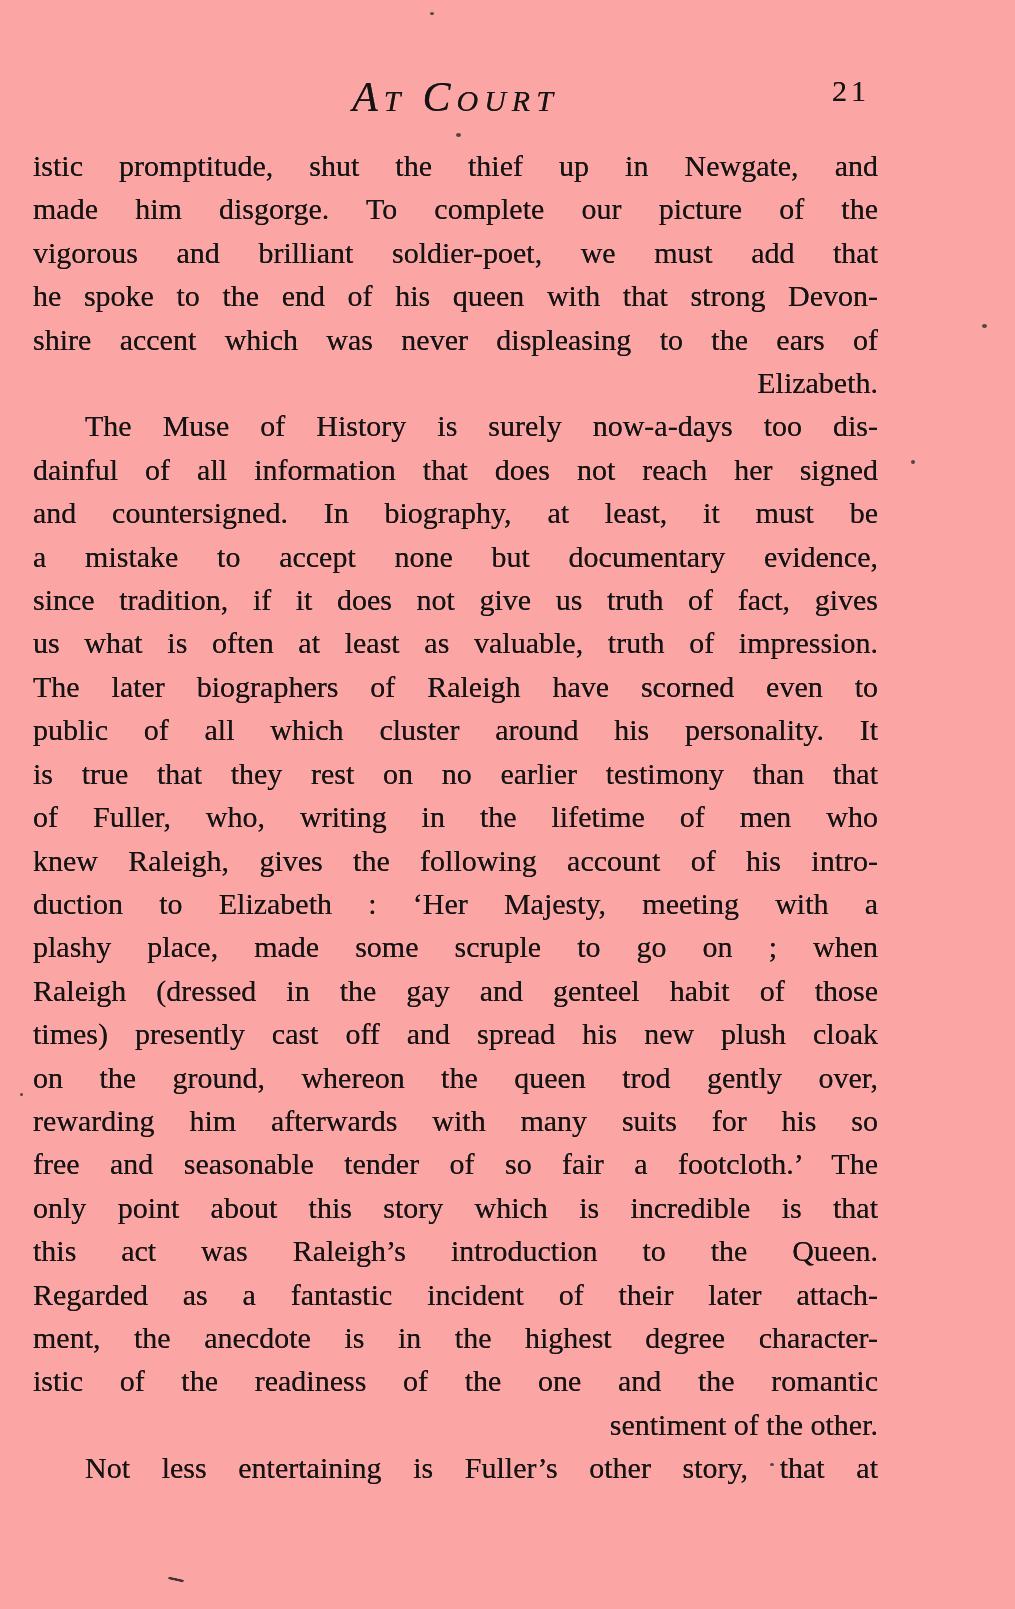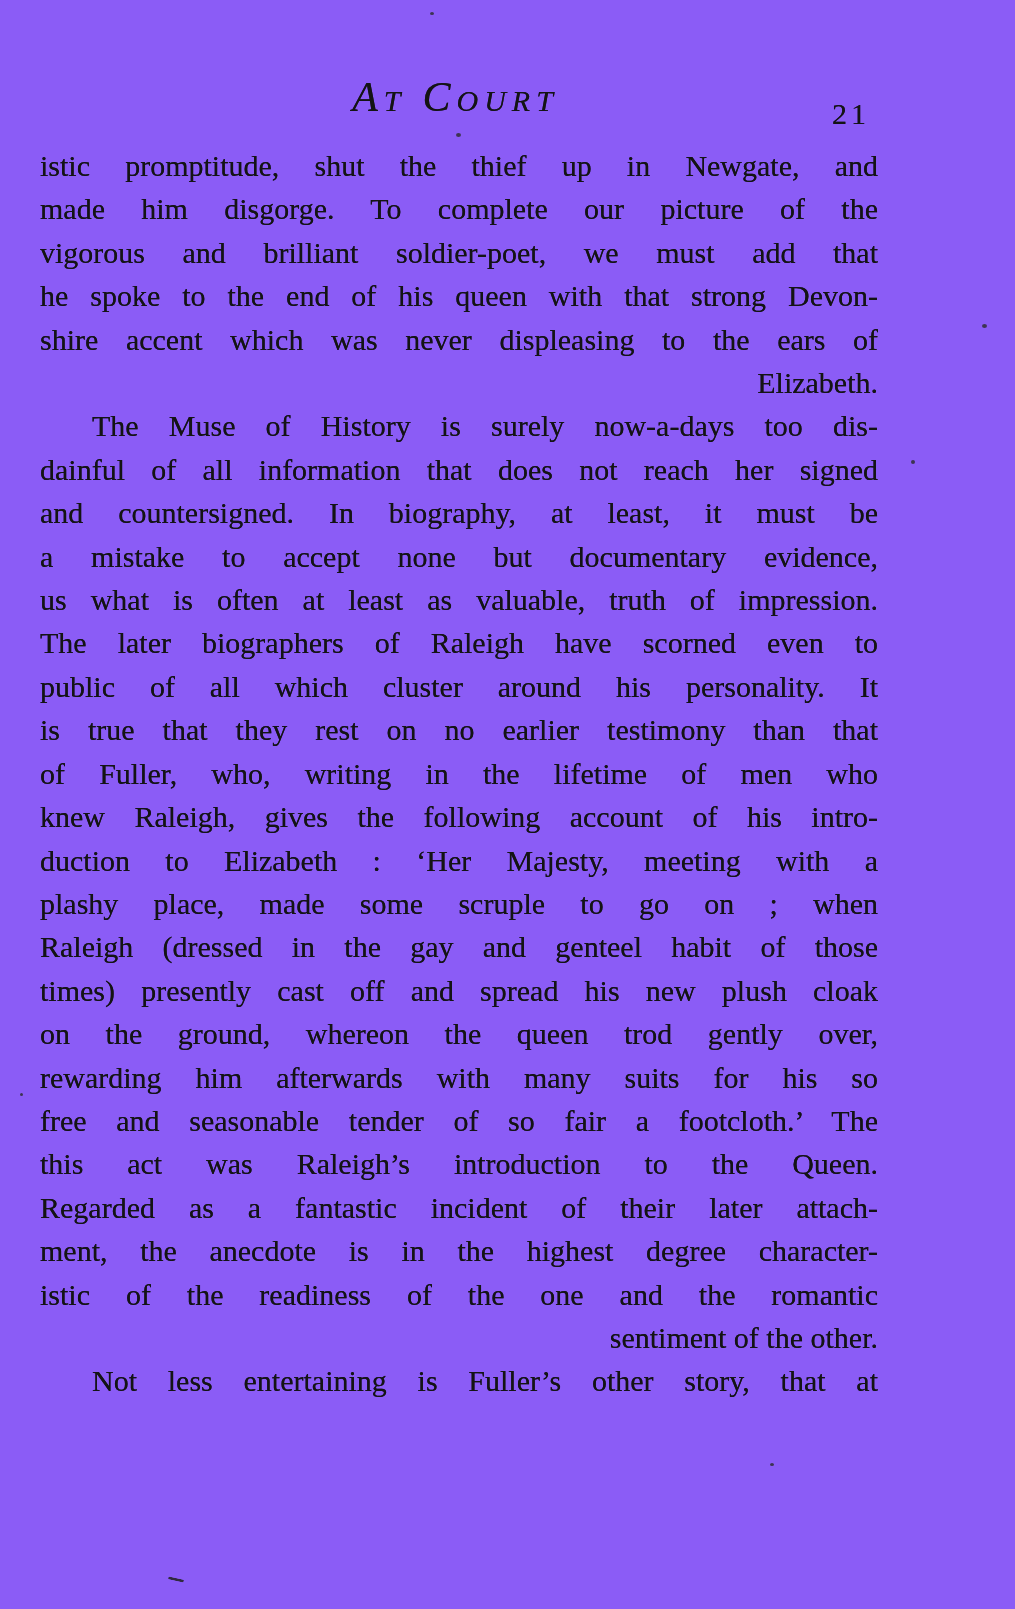--- a/index.html
+++ b/index.html
@@ -1,20 +1,20 @@
 <!DOCTYPE html>
 <html><head>
 <meta charset="utf-8">
 <style>
   html, body { margin: 0; padding: 0; background: #ffffff; }
   .page {
     position: relative;
     width: 1015px;
     height: 1609px;
-    background: #8b5cf6;
+    background: #fca5a5;
     font-family: "Liberation Serif", serif;
     color: #141414;
     overflow: hidden;
   }
   
   .running-head {
     position: absolute;
     left: 33px;
     top: 76px;
     width: 845px;
@@ -29,41 +29,40 @@
     line-height: 1;
     letter-spacing: 6px;
     text-shadow: 0 0 0.6px rgba(0,0,0,0.7);
   }
   .hc { font-size: 42px; }
   .hs { font-size: 30px; }
   .hgap { display: inline-block; width: 16px; }
   .page-number {
     position: absolute;
     right: 8px;
-    top: 23px;
+    top: 0;
     font-size: 30px;
     line-height: 1;
     letter-spacing: 4px;
     text-shadow: 0 0 0.6px rgba(0,0,0,0.7);
   }
   
   .text-block {
     position: absolute;
     left: 33px;
     top: 144px;
     width: 845px;
     font-size: 30px;
     line-height: 43.4px;
     text-shadow: 0 0 0.6px rgba(0,0,0,0.75);
   }
   .line {
     text-align: justify;
     text-align-last: justify;
     white-space: normal;
-    margin-left: 7px;
   }
   .line.no-just {
     text-align: right;
     text-align-last: auto;
   }
   .para.indent .line:first-child { padding-left: 52px; }
   
   .speck {
     position: absolute;
     background: #2a2a2a;
@@ -97,33 +96,35 @@
         <div class="line">vigorous and brilliant soldier-poet, we must add that</div>
         <div class="line">he spoke to the end of his queen with that strong Devon-</div>
         <div class="line">shire accent which was never displeasing to the ears of</div>
         <div class="line no-just">Elizabeth.</div>
       </div>
     <div class="para indent">
         <div class="line">The Muse of History is surely now-a-days too dis-</div>
         <div class="line">dainful of all information that does not reach her signed</div>
         <div class="line">and countersigned.  In biography, at least, it must be</div>
         <div class="line">a mistake to accept none but documentary evidence,</div>
+        <div class="line">since tradition, if it does not give us truth of fact, gives</div>
         <div class="line">us what is often at least as valuable, truth of impression.</div>
         <div class="line">The later biographers of Raleigh have scorned even to</div>
         <div class="line">public of all which cluster around his personality.  It</div>
         <div class="line">is true that they rest on no earlier testimony than that</div>
         <div class="line">of Fuller, who, writing in the lifetime of men who</div>
         <div class="line">knew Raleigh, gives the following account of his intro-</div>
         <div class="line">duction to Elizabeth : ‘Her Majesty, meeting with a</div>
         <div class="line">plashy place, made some scruple to go on ; when</div>
         <div class="line">Raleigh (dressed in the gay and genteel habit of those</div>
         <div class="line">times) presently cast off and spread his new plush cloak</div>
         <div class="line">on the ground, whereon the queen trod gently over,</div>
         <div class="line">rewarding him afterwards with many suits for his so</div>
         <div class="line">free and seasonable tender of so fair a footcloth.’  The</div>
+        <div class="line">only point about this story which is incredible is that</div>
         <div class="line">this act was Raleigh’s introduction to the Queen.</div>
         <div class="line">Regarded as a fantastic incident of their later attach-</div>
         <div class="line">ment, the anecdote is in the highest degree character-</div>
         <div class="line">istic of the readiness of the one and the romantic</div>
         <div class="line no-just">sentiment of the other.</div>
       </div>
     <div class="para indent">
         <div class="line">Not less entertaining is Fuller’s other story, that at</div>
       </div>
   </div>

